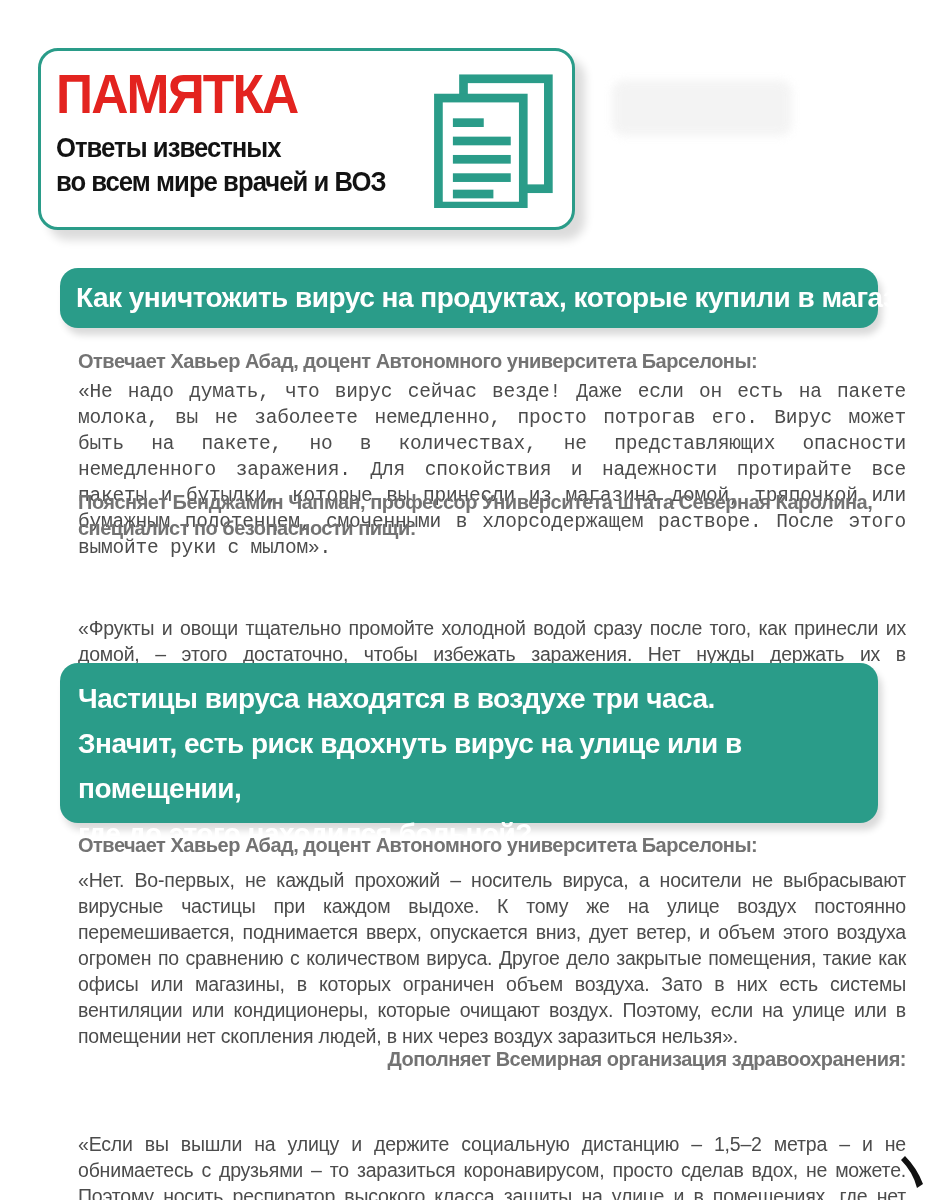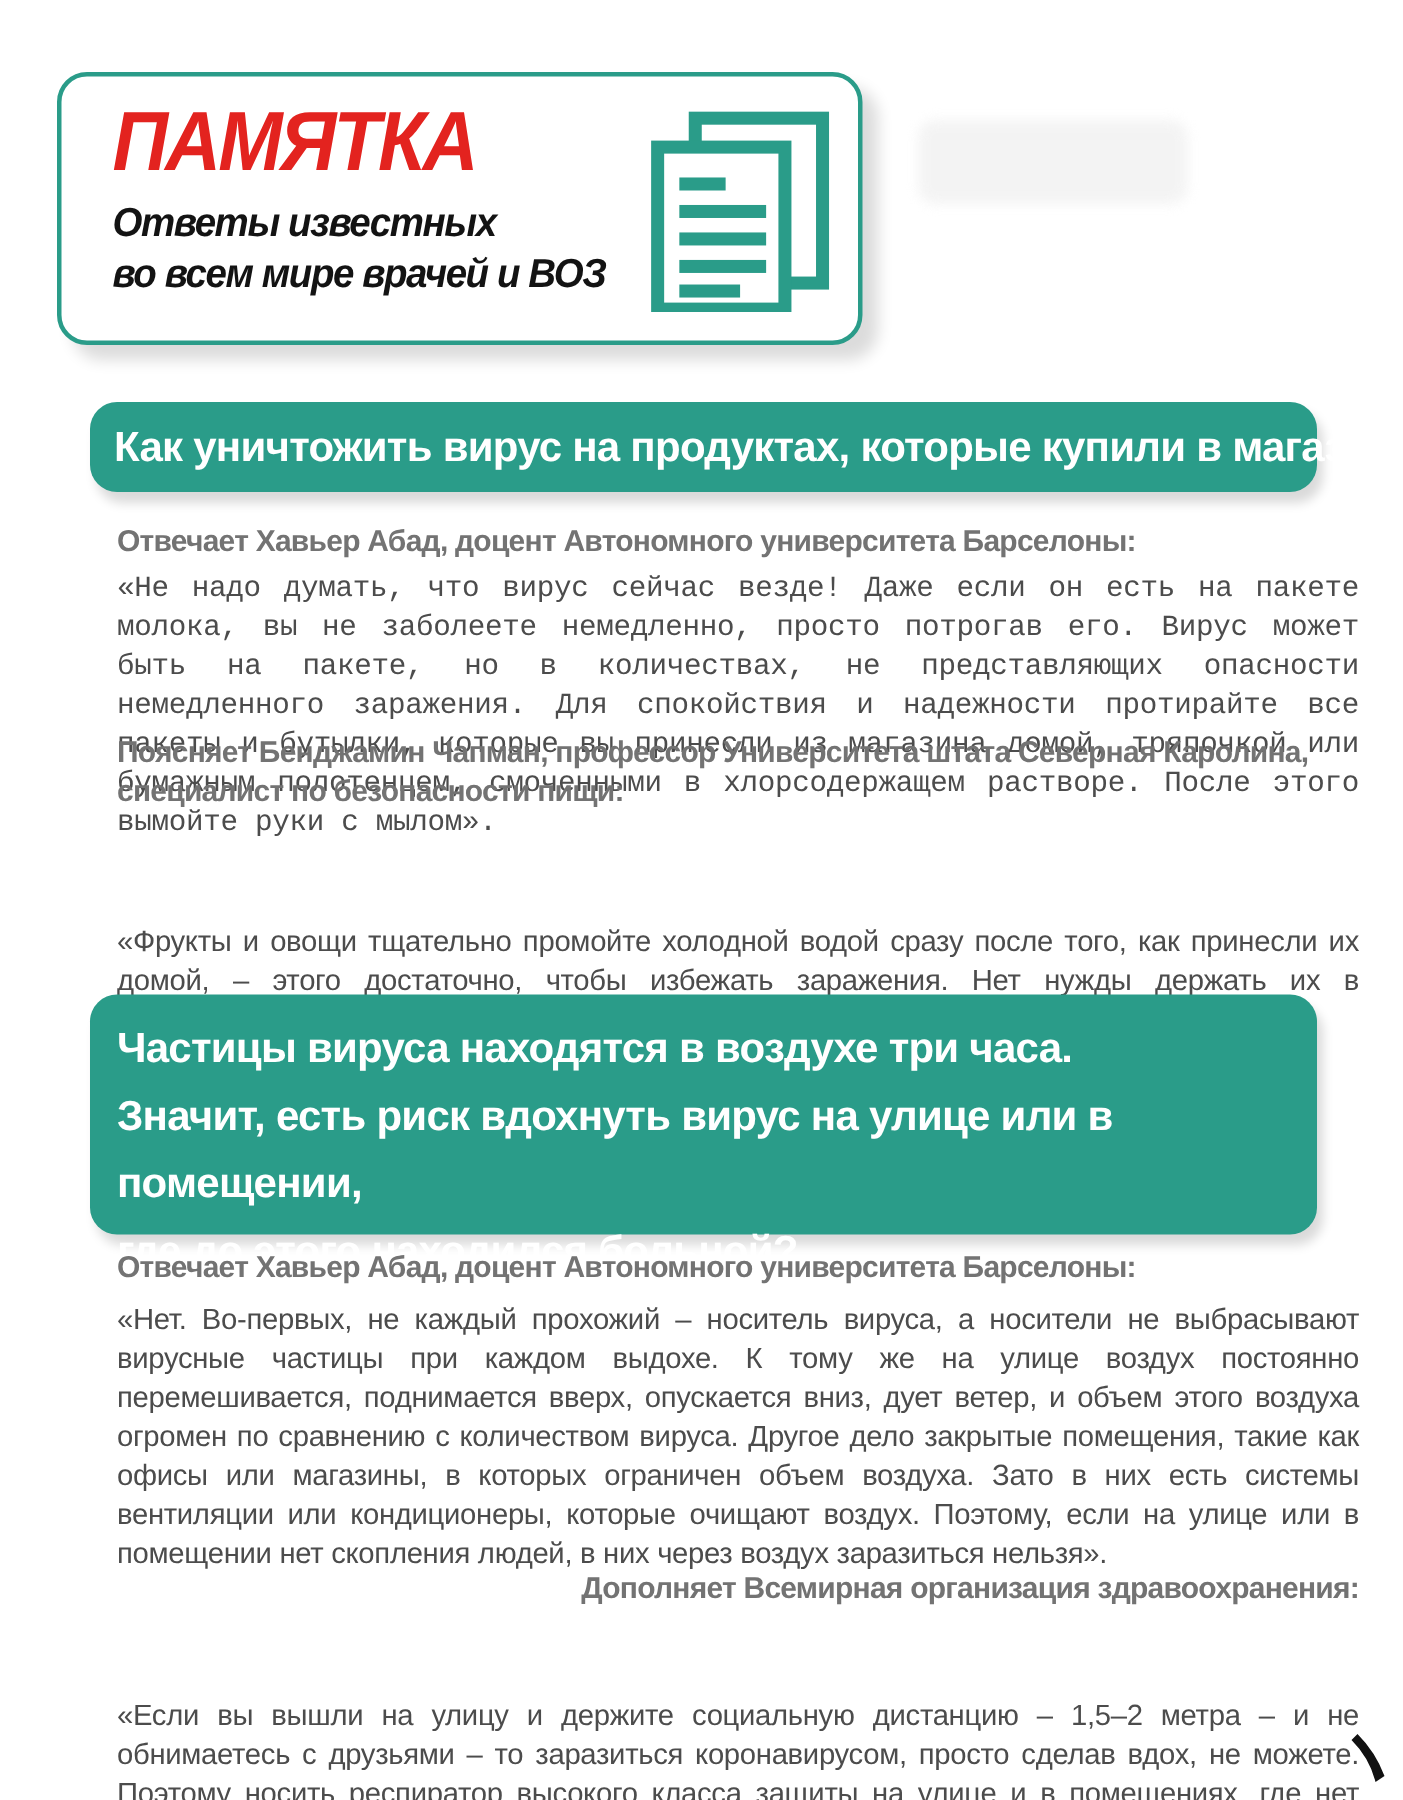--- a/index.html
+++ b/index.html
@@ -19,22 +19,21 @@
   }
 
   
   .header-card{
     position:absolute;left:38px;top:48px;width:537px;height:182px;
     background:#ffffff;
     border:3px solid #2a9c89;
     border-radius:20px;
     box-shadow:10px 10px 10px rgba(0,0,0,0.14);
     box-sizing:border-box;
-    padding:14px 20px 12px 34px;
-    font-style:italic;
+    padding:14px 20px 12px 15px;
   }
   .header-title{
     color:#e3231f;
     font-size:56px;
     font-weight:700;
     letter-spacing:-2px;
     line-height:1.05;
     transform:scaleX(.92);
     transform-origin:left center;
     white-space:nowrap;

